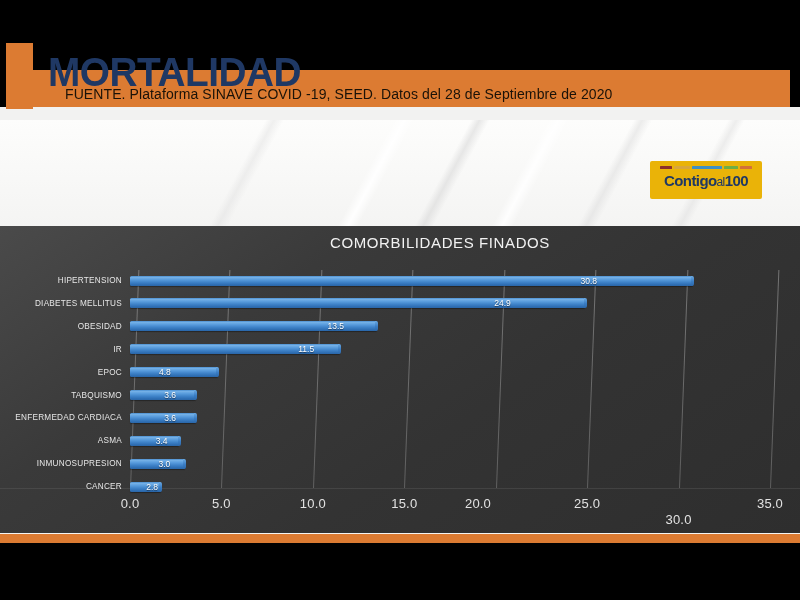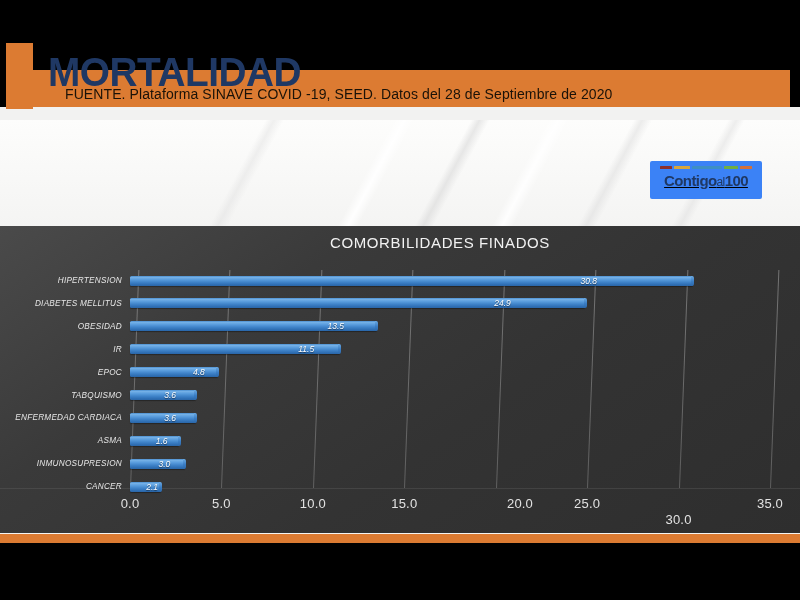--- a/index.html
+++ b/index.html
@@ -55,24 +55,23 @@
     letter-spacing: -.5px; line-height: 1;
     font-family: "Liberation Sans", sans-serif;
     transform: scaleX(.97);
     transform-origin: left top;
   }
 
   
   .logo {
     position: absolute; left: 650px; top: 161px;
     width: 112px; height: 38px;
-    background: #3b82f6;
+    background: #eab308;
     border-radius: 2px;
     padding-top: 4px;
-    text-decoration: underline;
   }
   .logo-dashes {
     display: flex; gap: 2px; justify-content: center;
     align-items: center; height: 5px; margin-bottom: 3px;
   }
   .logo-dashes i { display: block; height: 3.5px; border-radius: .5px; }
   .logo-text {
     text-align: center; font-size: 15px; font-weight: bold;
     color: #1F3864; letter-spacing: -.6px; line-height: 1.1;
     white-space: nowrap;
@@ -84,21 +83,21 @@
     position: absolute; left: 0px; top: 226px; width: 800px; height: 307px;
     background: linear-gradient(145deg, #4a4a4a 0%, #3a3a3a 30%, #333333 60%, #2e2e2e 100%);
     overflow: hidden;
   }
   .chart-title {
     position: absolute; top: 8px; left: 0; width: 100%;
     text-align: center; color: #f2f2f2; font-size: 15px;
     letter-spacing: .6px; font-weight: 400; margin-left: 40px;
   }
   .plot {
-    position: absolute; left: 0px; top: 40px; width: 800px; height: 232px; font-style: italic;
+    position: absolute; left: 0px; top: 40px; width: 800px; height: 232px;
   }
   .gridlines { position: absolute; inset: 0; }
   .gridline {
     position: absolute; top: 4px; width: 1px; height: 218px;
     background: linear-gradient(180deg, rgba(170,170,170,.55), rgba(150,150,150,.45));
     transform-origin: bottom center;
     transform: skewX(-2.2deg);
   }
   .axis-line {
     position: absolute; left: 0; top: 222px; width: 800px; height: 1px;
@@ -216,66 +215,66 @@
             <div class="bar" style="left: 130px; width: 210.286px;">
               <span class="bar-end"></span>
             </div>
             <div class="bar-value" style="left: 298.229px;">11.5</div>
           </div>
           <div class="row" style="top: 94.6px;">
             <div class="cat-label">EPOC</div>
             <div class="bar" style="left: 130px; width: 87.7714px;">
               <span class="bar-end"></span>
             </div>
-            <div class="bar-value" style="left: 193px;">4.8</div>
+            <div class="bar-value" style="left: 159px;">4.8</div>
           </div>
           <div class="row" style="top: 117.5px;">
             <div class="cat-label">TABQUISMO</div>
             <div class="bar" style="left: 130px; width: 65.8286px;">
               <span class="bar-end"></span>
             </div>
             <div class="bar-value" style="left: 164.231px;">3.6</div>
           </div>
           <div class="row" style="top: 140.4px;">
             <div class="cat-label">ENFERMEDAD CARDIACA</div>
             <div class="bar" style="left: 130px; width: 65.8286px;">
               <span class="bar-end"></span>
             </div>
             <div class="bar-value" style="left: 164.231px;">3.6</div>
           </div>
           <div class="row" style="top: 163.3px;">
             <div class="cat-label">ASMA</div>
             <div class="bar" style="left: 130px; width: 49.3714px;">
               <span class="bar-end"></span>
             </div>
-            <div class="bar-value" style="left: 155.673px;">1.6</div>
+            <div class="bar-value" style="left: 155.673px;">3.4</div>
           </div>
           <div class="row" style="top: 186.2px;">
             <div class="cat-label">INMUNOSUPRESION</div>
             <div class="bar" style="left: 130px; width: 54.8571px;">
               <span class="bar-end"></span>
             </div>
             <div class="bar-value" style="left: 158.526px;">3.0</div>
           </div>
           <div class="row" style="top: 209.1px;">
             <div class="cat-label">CANCER</div>
             <div class="bar" style="left: 130px; width: 31.0857px;">
               <span class="bar-end"></span>
             </div>
-            <div class="bar-value" style="left: 146.165px;">2.1</div>
+            <div class="bar-value" style="left: 146.165px;">2.8</div>
           </div>
         </div>
     </div>
 
     <div class="xticks" id="xticks">
         <div class="xtick" style="left: 130px;">0.0</div>
         <div class="xtick" style="left: 221.429px;">5.0</div>
         <div class="xtick" style="left: 312.857px;">10.0</div>
         <div class="xtick" style="left: 404.286px;">15.0</div>
-        <div class="xtick" style="left: 520px;">20.0</div>
+        <div class="xtick" style="left: 478px;">20.0</div>
         <div class="xtick" style="left: 587.143px;">25.0</div>
         <div class="xtick" style="left: 678.571px; margin-top: 16px;">30.0</div>
         <div class="xtick" style="left: 770px;">35.0</div>
       </div>
   </div>
 
   <div class="bottom-strip"></div>
 
 </div>
 

